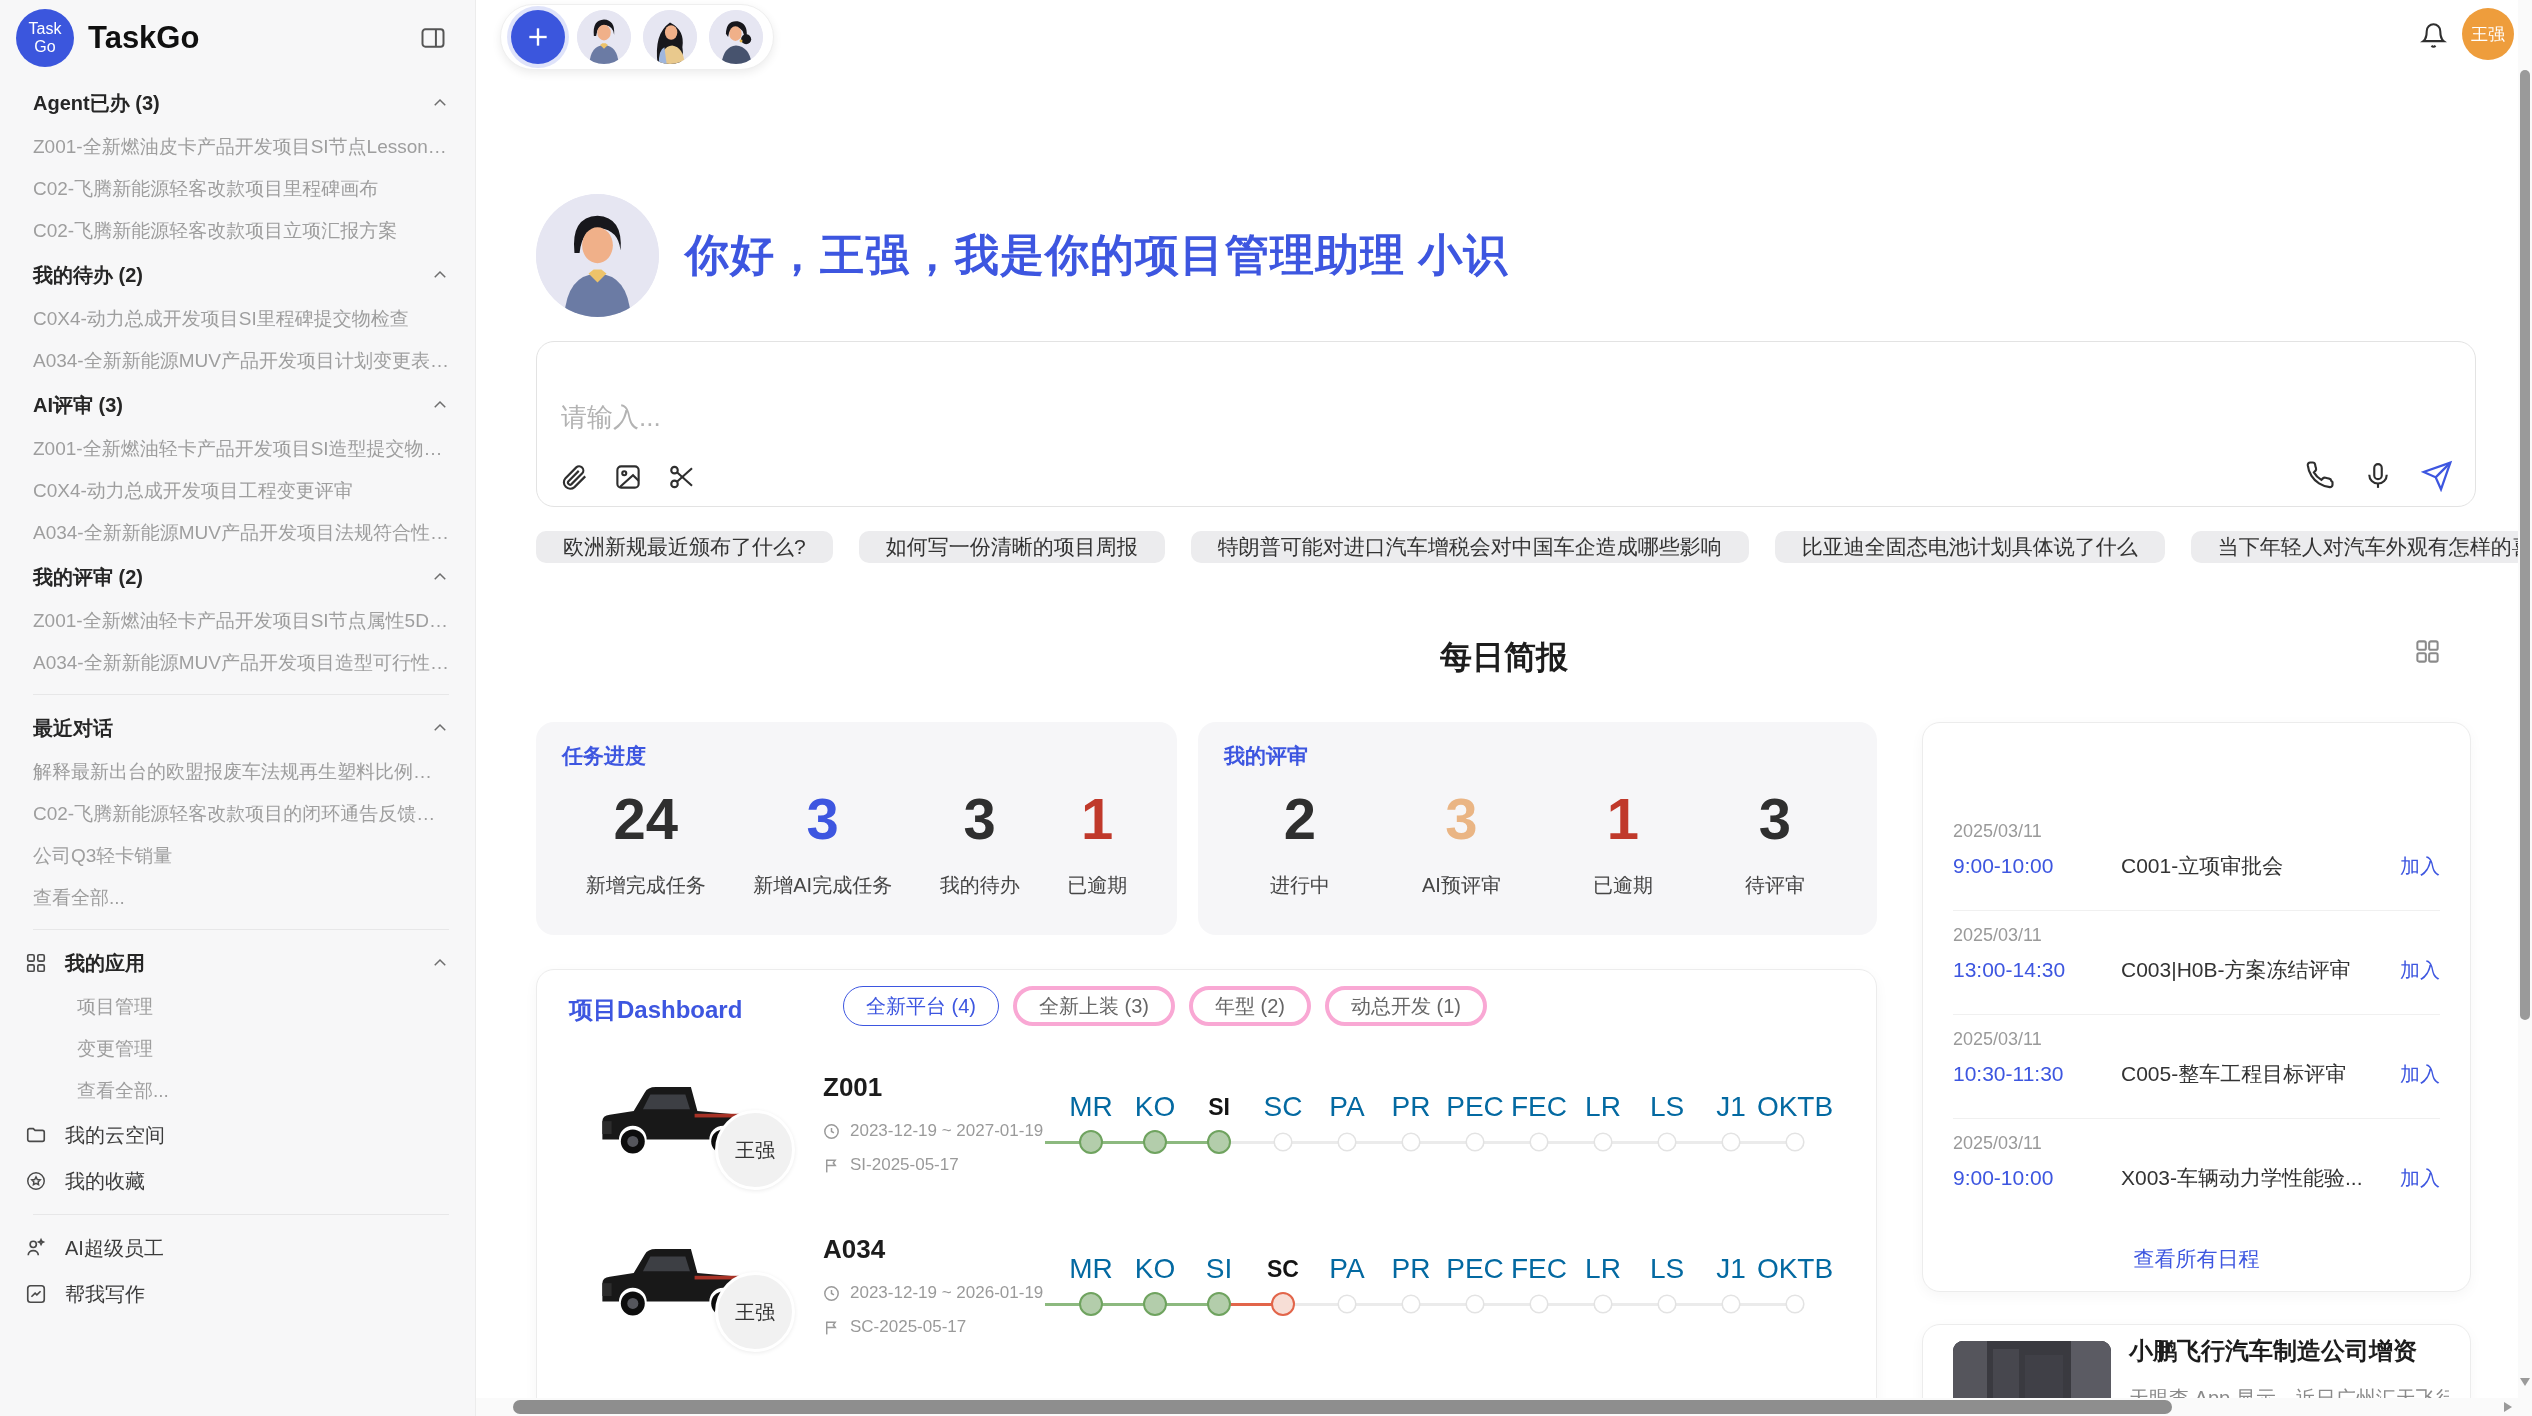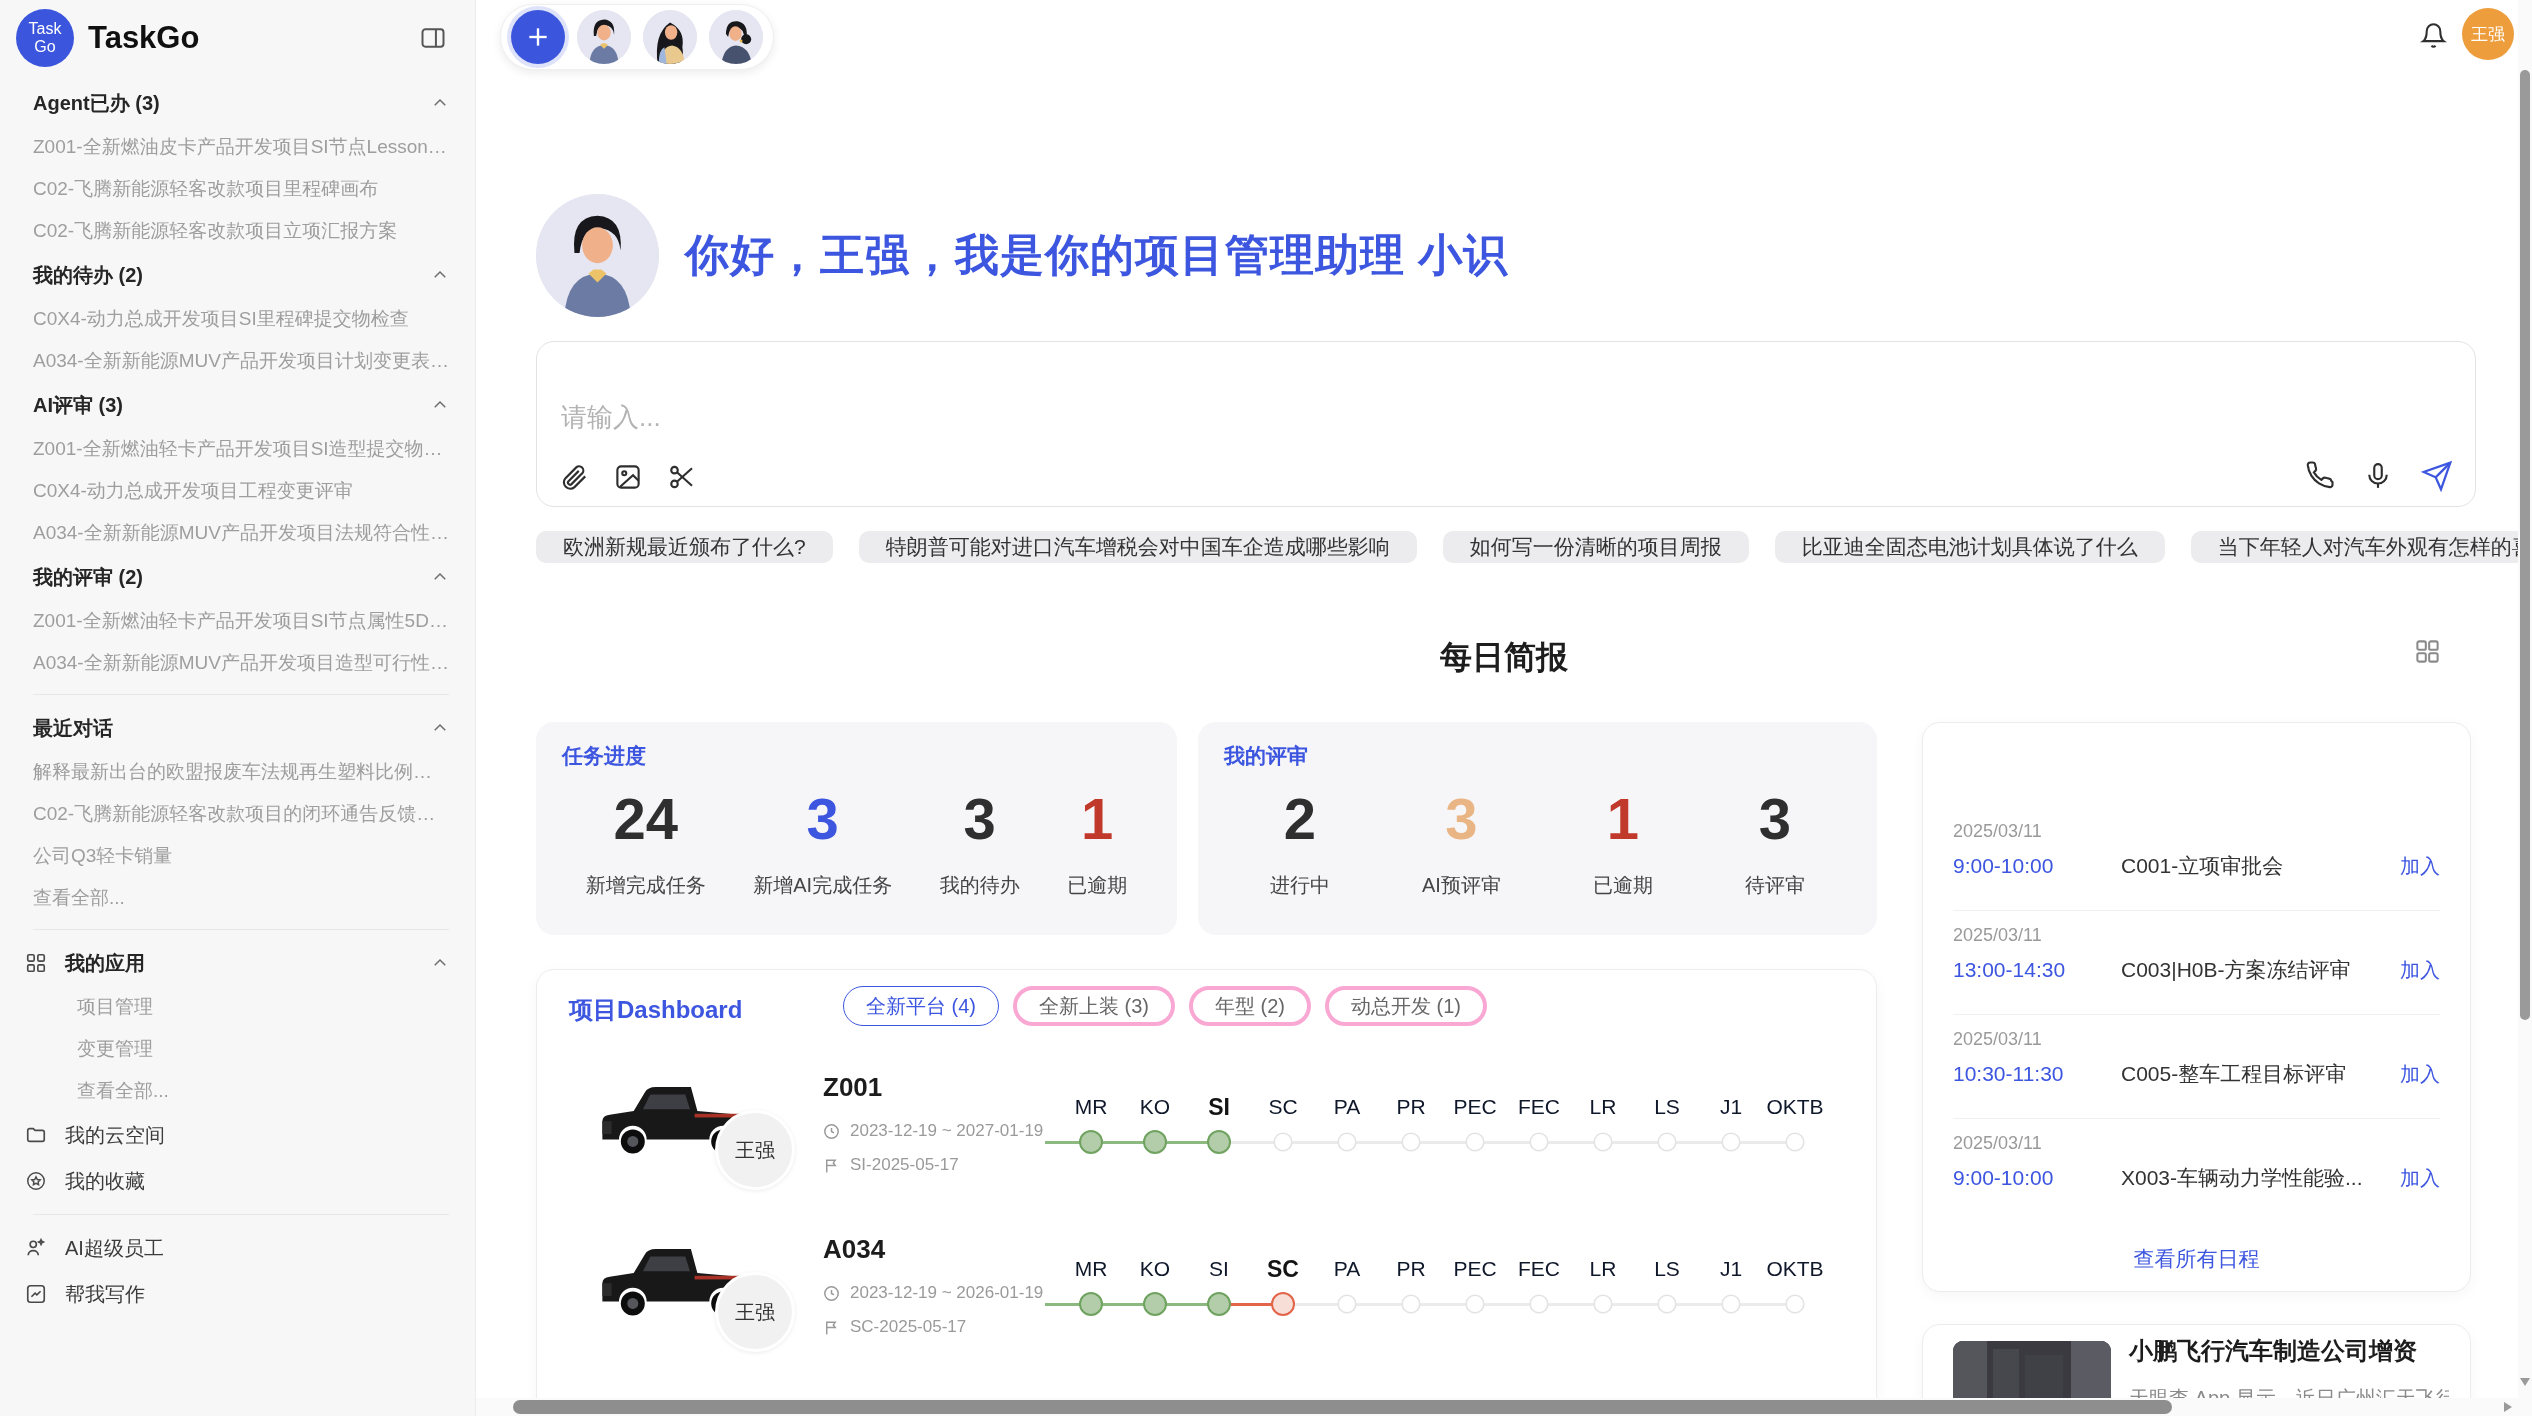--- a/index.html
+++ b/index.html
@@ -80,21 +80,21 @@
   .proj-row.r1{top:96px;} .proj-row.r2{top:258px;} .proj-row.r3{top:420px;}
   .truck{position:absolute;left:58px;top:6px;width:166px;height:90px;}
   .owner{position:absolute;left:178px;top:44px;width:80px;height:80px;border-radius:50%;background:#f1f1f1;
     border:3px solid #fff;box-shadow:0 1px 4px rgba(0,0,0,.08);display:flex;align-items:center;justify-content:center;
     font-size:20px;color:#333;}
   .pname{position:absolute;left:286px;top:6px;font-size:26px;font-weight:700;color:#1c1c1c;}
   .pmeta{position:absolute;left:286px;display:flex;align-items:center;gap:10px;font-size:17px;color:#9a9a9a;line-height:26px;}
   .pmeta.d1{top:52px;} .pmeta.d2{top:86px;}
   .ms-strip{position:absolute;left:522px;top:24px;display:flex;}
   .ms{width:64px;display:flex;flex-direction:column;align-items:center;position:relative;}
-  .ms-label{font-size:21px;color:#0f172a;height:34px;line-height:34px;}
+  .ms-label{font-size:28px;color:#0369a1;height:34px;line-height:34px;}
   .ms-label.current{color:#141414;font-weight:700;font-size:23px;}
   .ms-dot{box-sizing:border-box;width:24px;height:24px;border-radius:50%;margin-top:6px;background:#fff;
     border:2px solid #e3e3e3;position:relative;z-index:2;}
   .ms-dot.done{background:#b3cdab;border-color:#6fa35f;}
   .ms-dot.alert{background:#f7ded6;border-color:#e2654a;}
   .ms-dot.todo{transform:scale(.8);}
   .ms::before{content:"";position:absolute;left:-32px;width:64px;height:3px;top:51px;background:transparent;z-index:1;}
   .ms.conn-green::before{background:#8cb97f;}
   .ms.conn-red::before{background:#e2654a;}
   .ms.conn-gray::before{background:#ebebeb;}
@@ -401,22 +401,22 @@
             <path d="M22 2L11 13"></path>
             <path d="M22 2l-7 20-4-9-9-4z"></path>
           </svg>
     </span></button>
   </div>
 </div>
 
 <div class="chips">
 
 <button class="chip">欧洲新规最近颁布了什么?</button>
+    <button class="chip">如何写一份清晰的项目周报</button>
     <button class="chip">特朗普可能对进口汽车增税会对中国车企造成哪些影响</button>
-    <button class="chip">如何写一份清晰的项目周报</button>
     <button class="chip">比亚迪全固态电池计划具体说了什么</button>
     <button class="chip">当下年轻人对汽车外观有怎样的喜好趋势</button>
   </div>
 
 <div class="brief-title">每日简报</div>
 <button class="brief-grid">
   <span>
     <svg width="27" height="27" viewBox="0 0 24 24" fill="none" stroke="currentColor" stroke-width="1.8">
         <rect x="3" y="3" width="7.5" height="7.5" rx="1.5"></rect>
         <rect x="13.5" y="3" width="7.5" height="7.5" rx="1.5"></rect>

